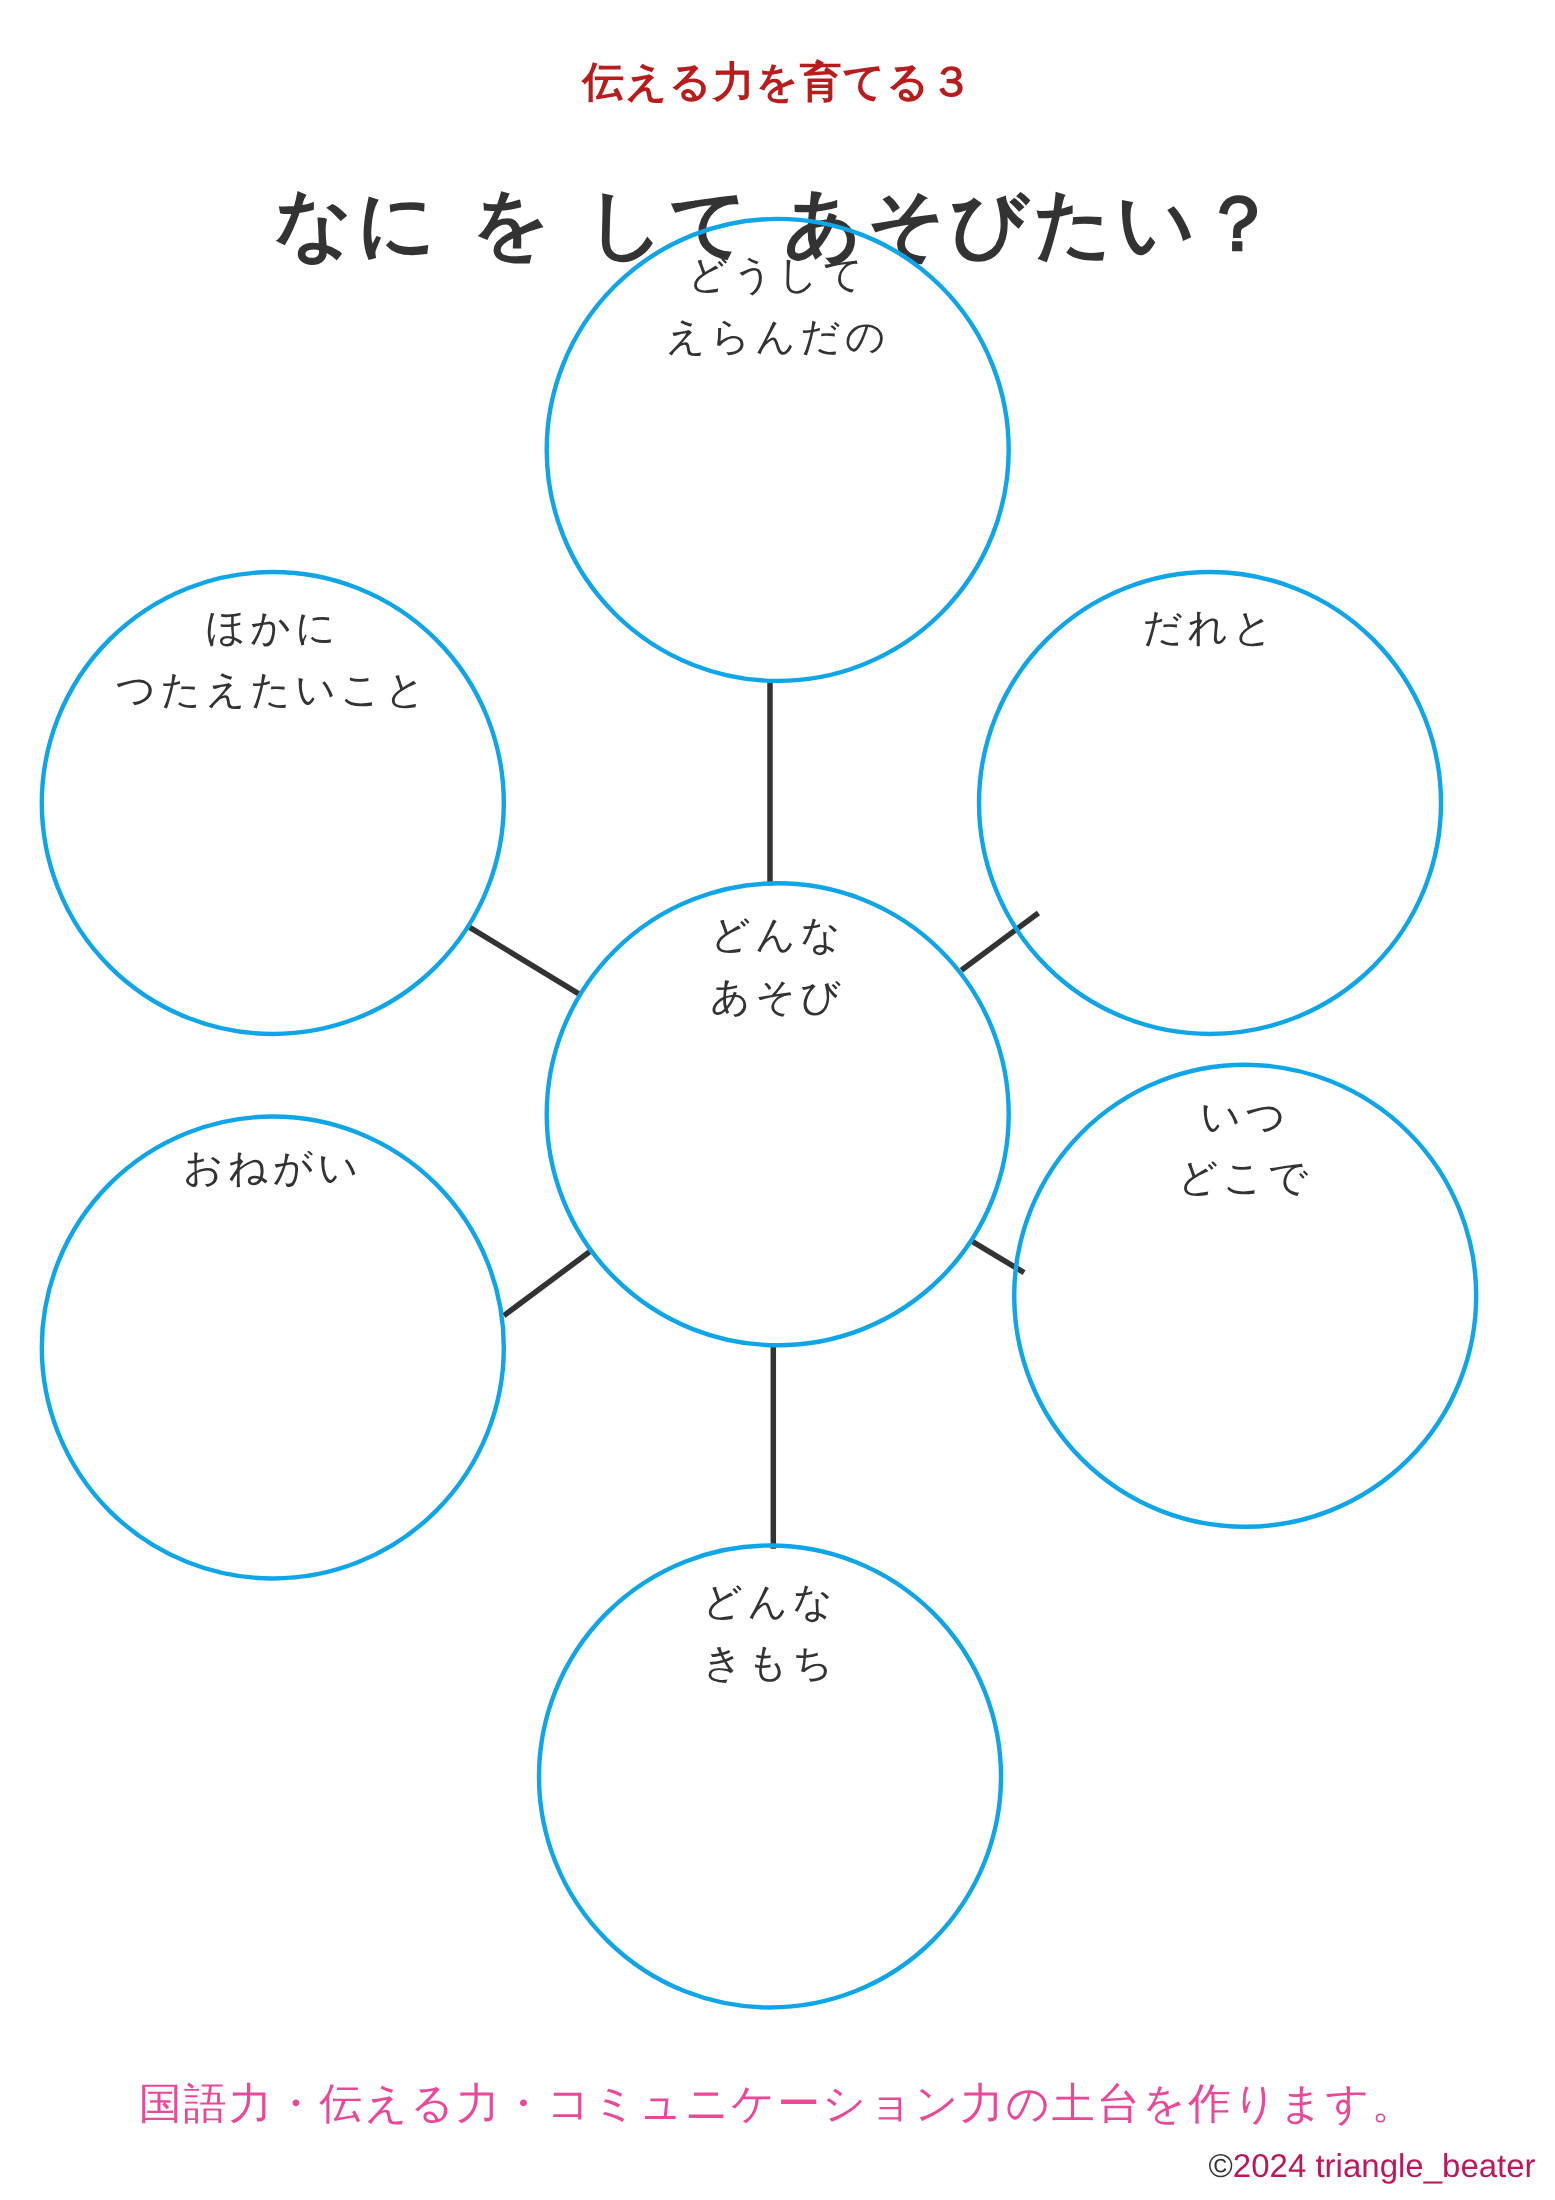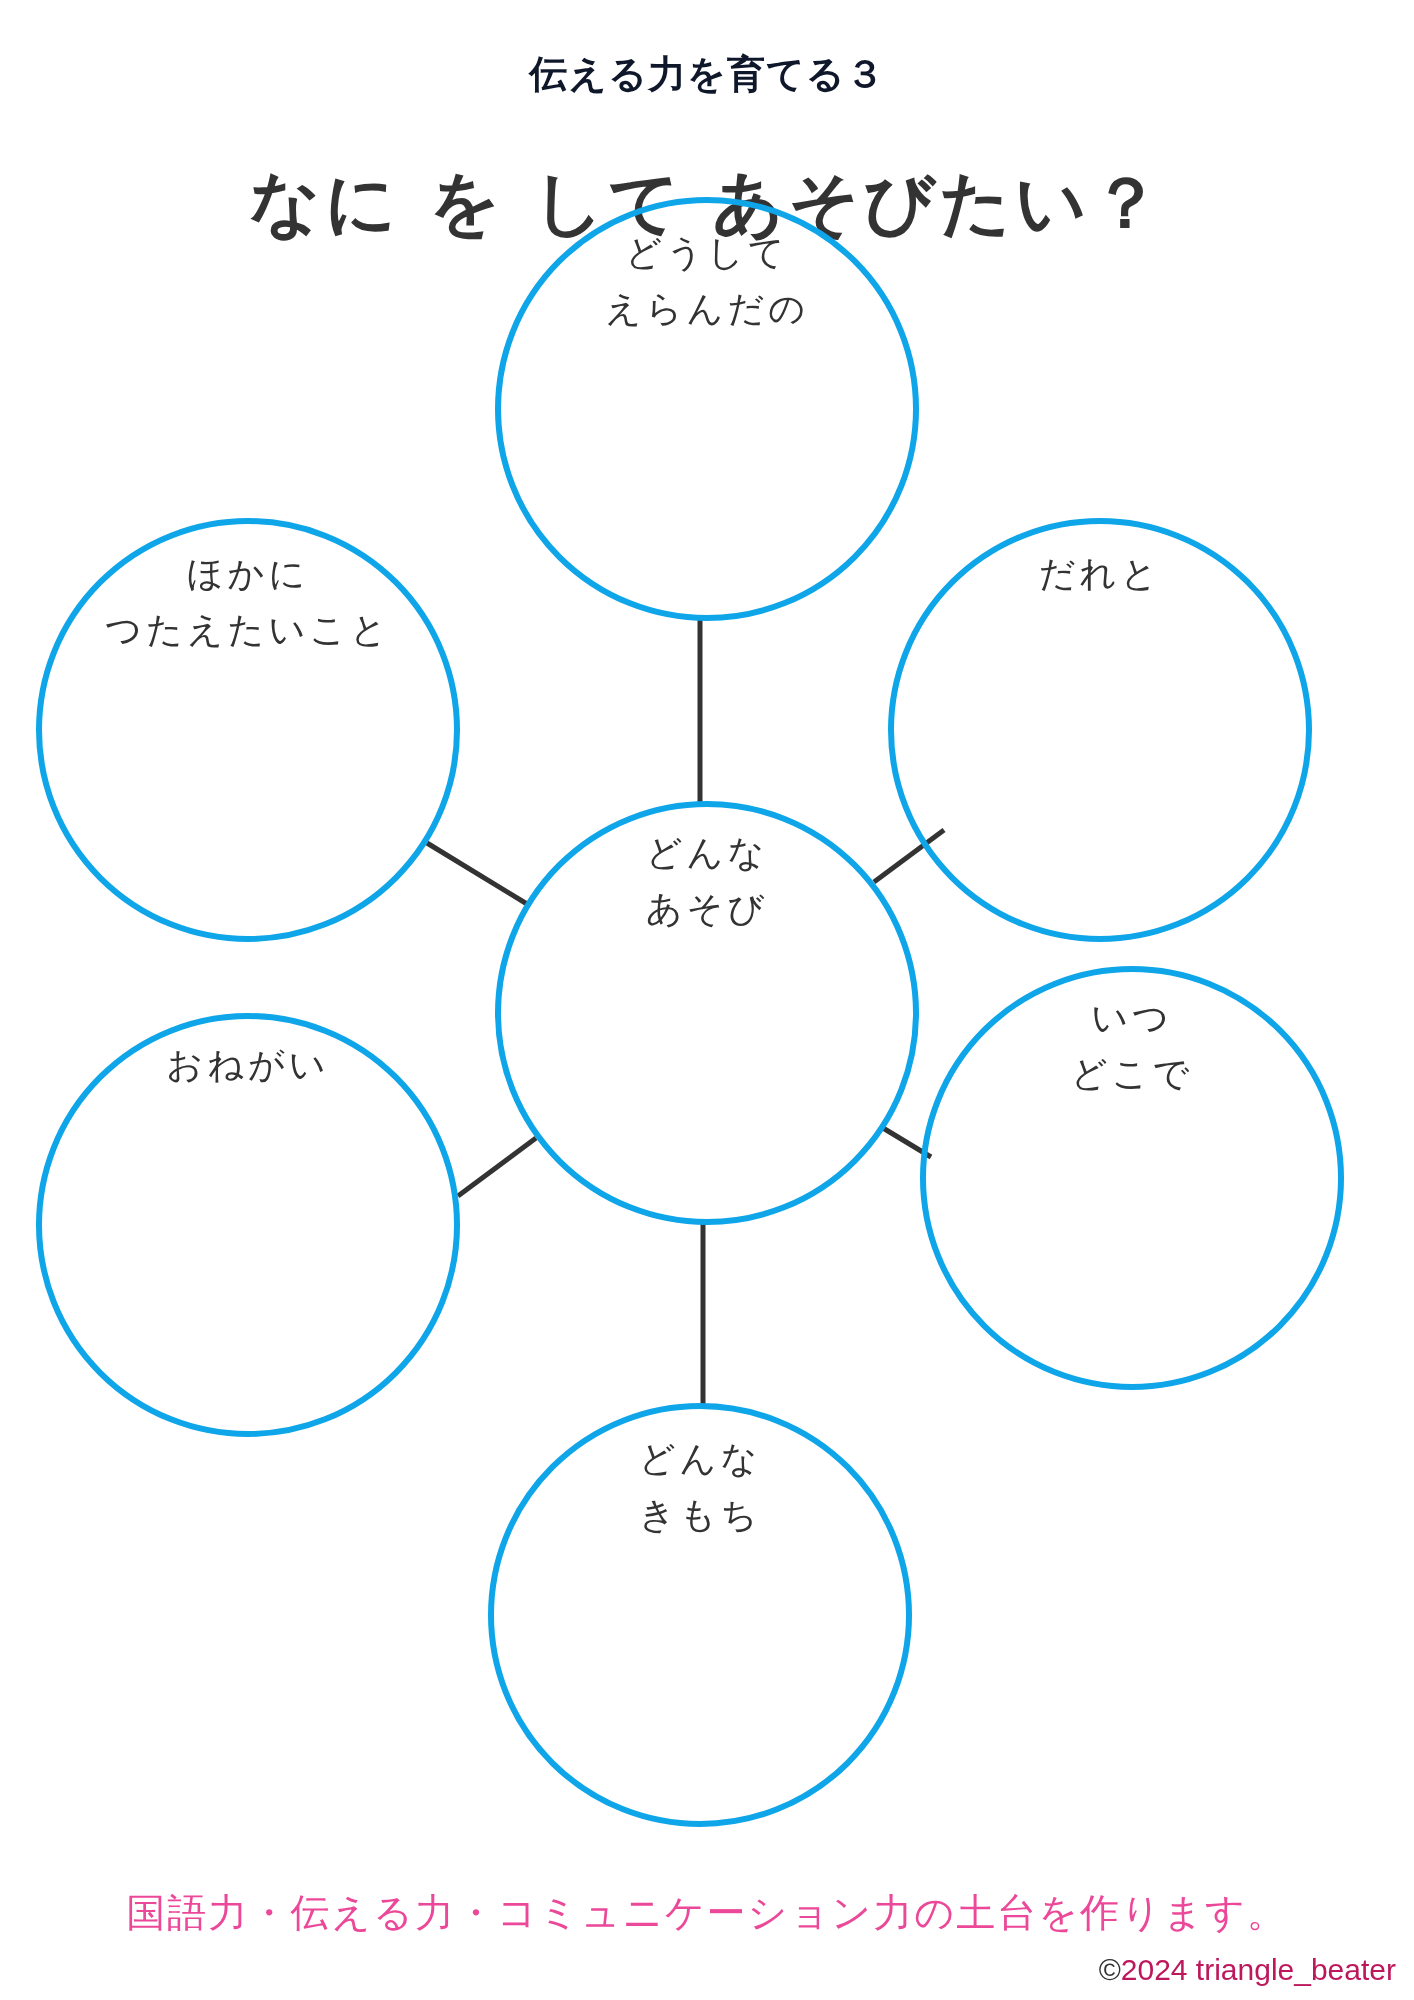--- a/index.html
+++ b/index.html
@@ -16,21 +16,21 @@
     color: #333333;
   }
   .subtitle {
     position: absolute;
     left: 0;
     top: 44px;
     width: 1414px;
     text-align: center;
     font-size: 38px;
     font-weight: bold;
-    color: #0f172a;
+    color: #b91c1c;
     letter-spacing: 1px;
     line-height: 60px;
   }
   .main-title {
     position: absolute;
     left: 0;
     top: 148px;
     width: 1414px;
     text-align: center;
     font-size: 70px;
@@ -49,21 +49,21 @@
   .connector {
     stroke: #333333;
     stroke-width: 5;
     stroke-linecap: butt;
   }
   .bubble {
     position: absolute;
     box-sizing: border-box;
     width: 424px;
     height: 424px;
-    border: 6px solid #0ea5e9;
+    border: 4px solid #0ea5e9;
     border-radius: 50%;
     background: transparent;
   }
   .bubble-label {
     position: absolute;
     left: 0;
     width: 100%;
     text-align: center;
     font-family: "DejaVu Serif", "Liberation Serif", serif;
     font-size: 36px;

